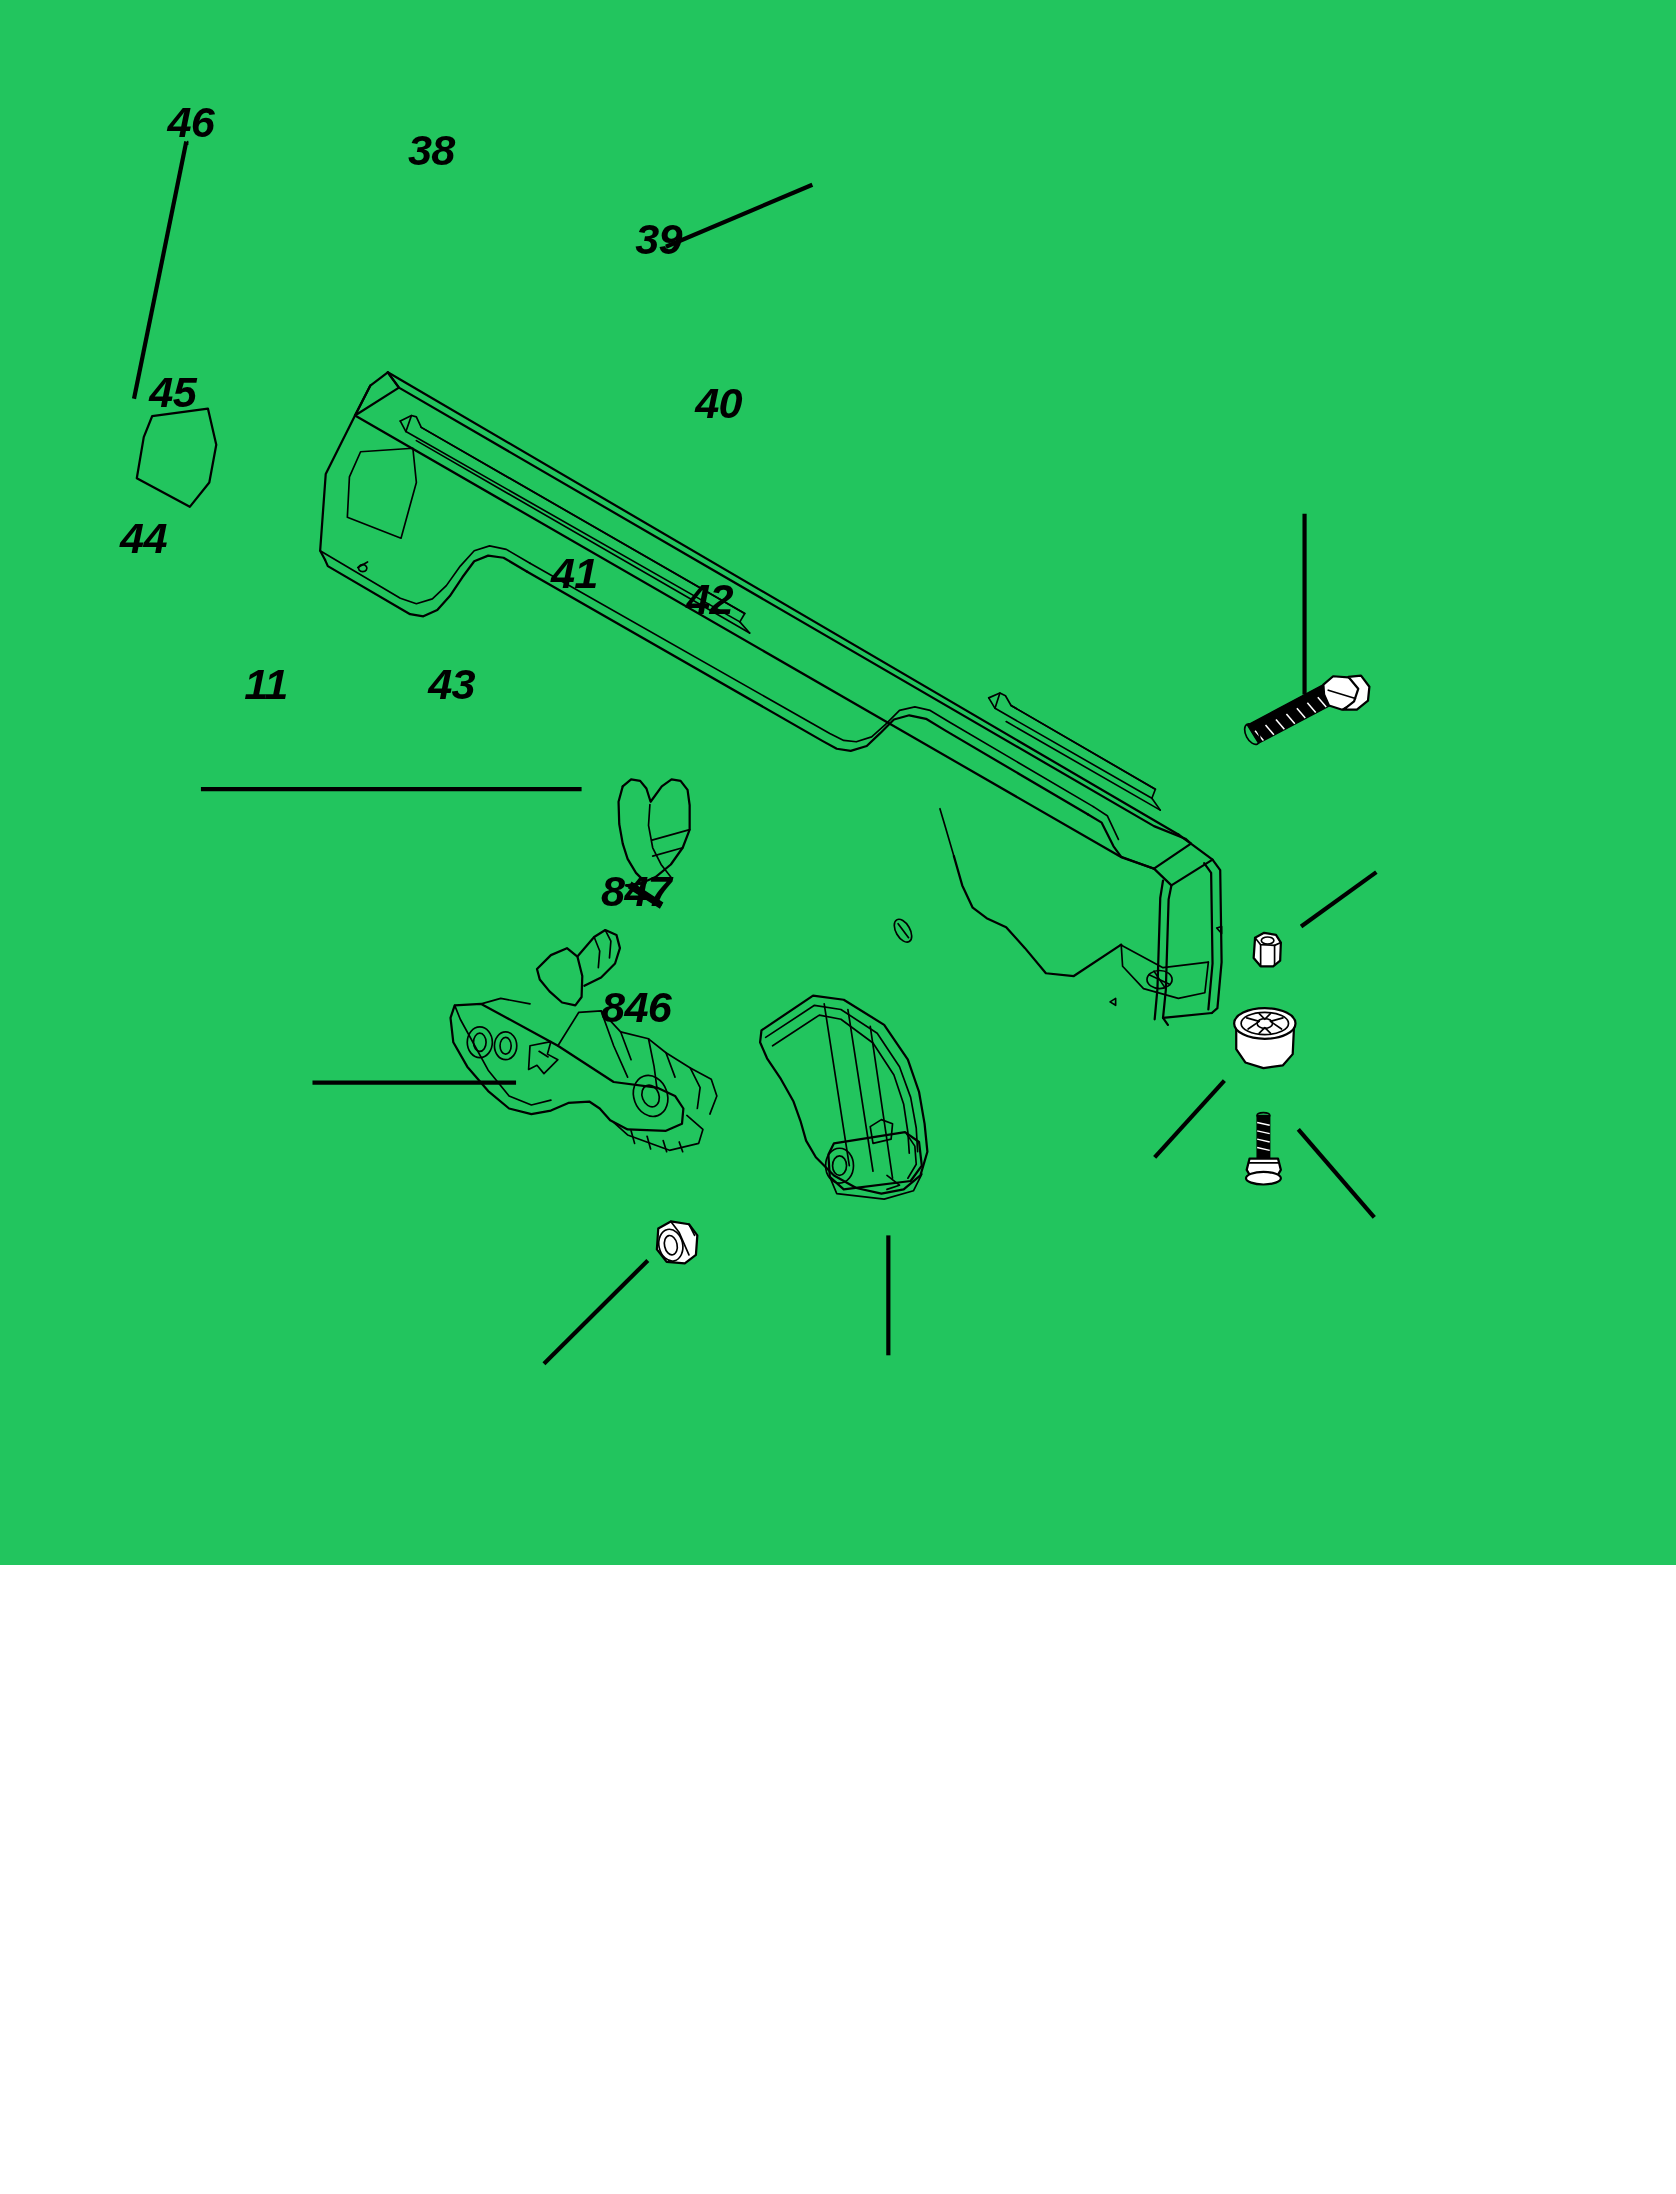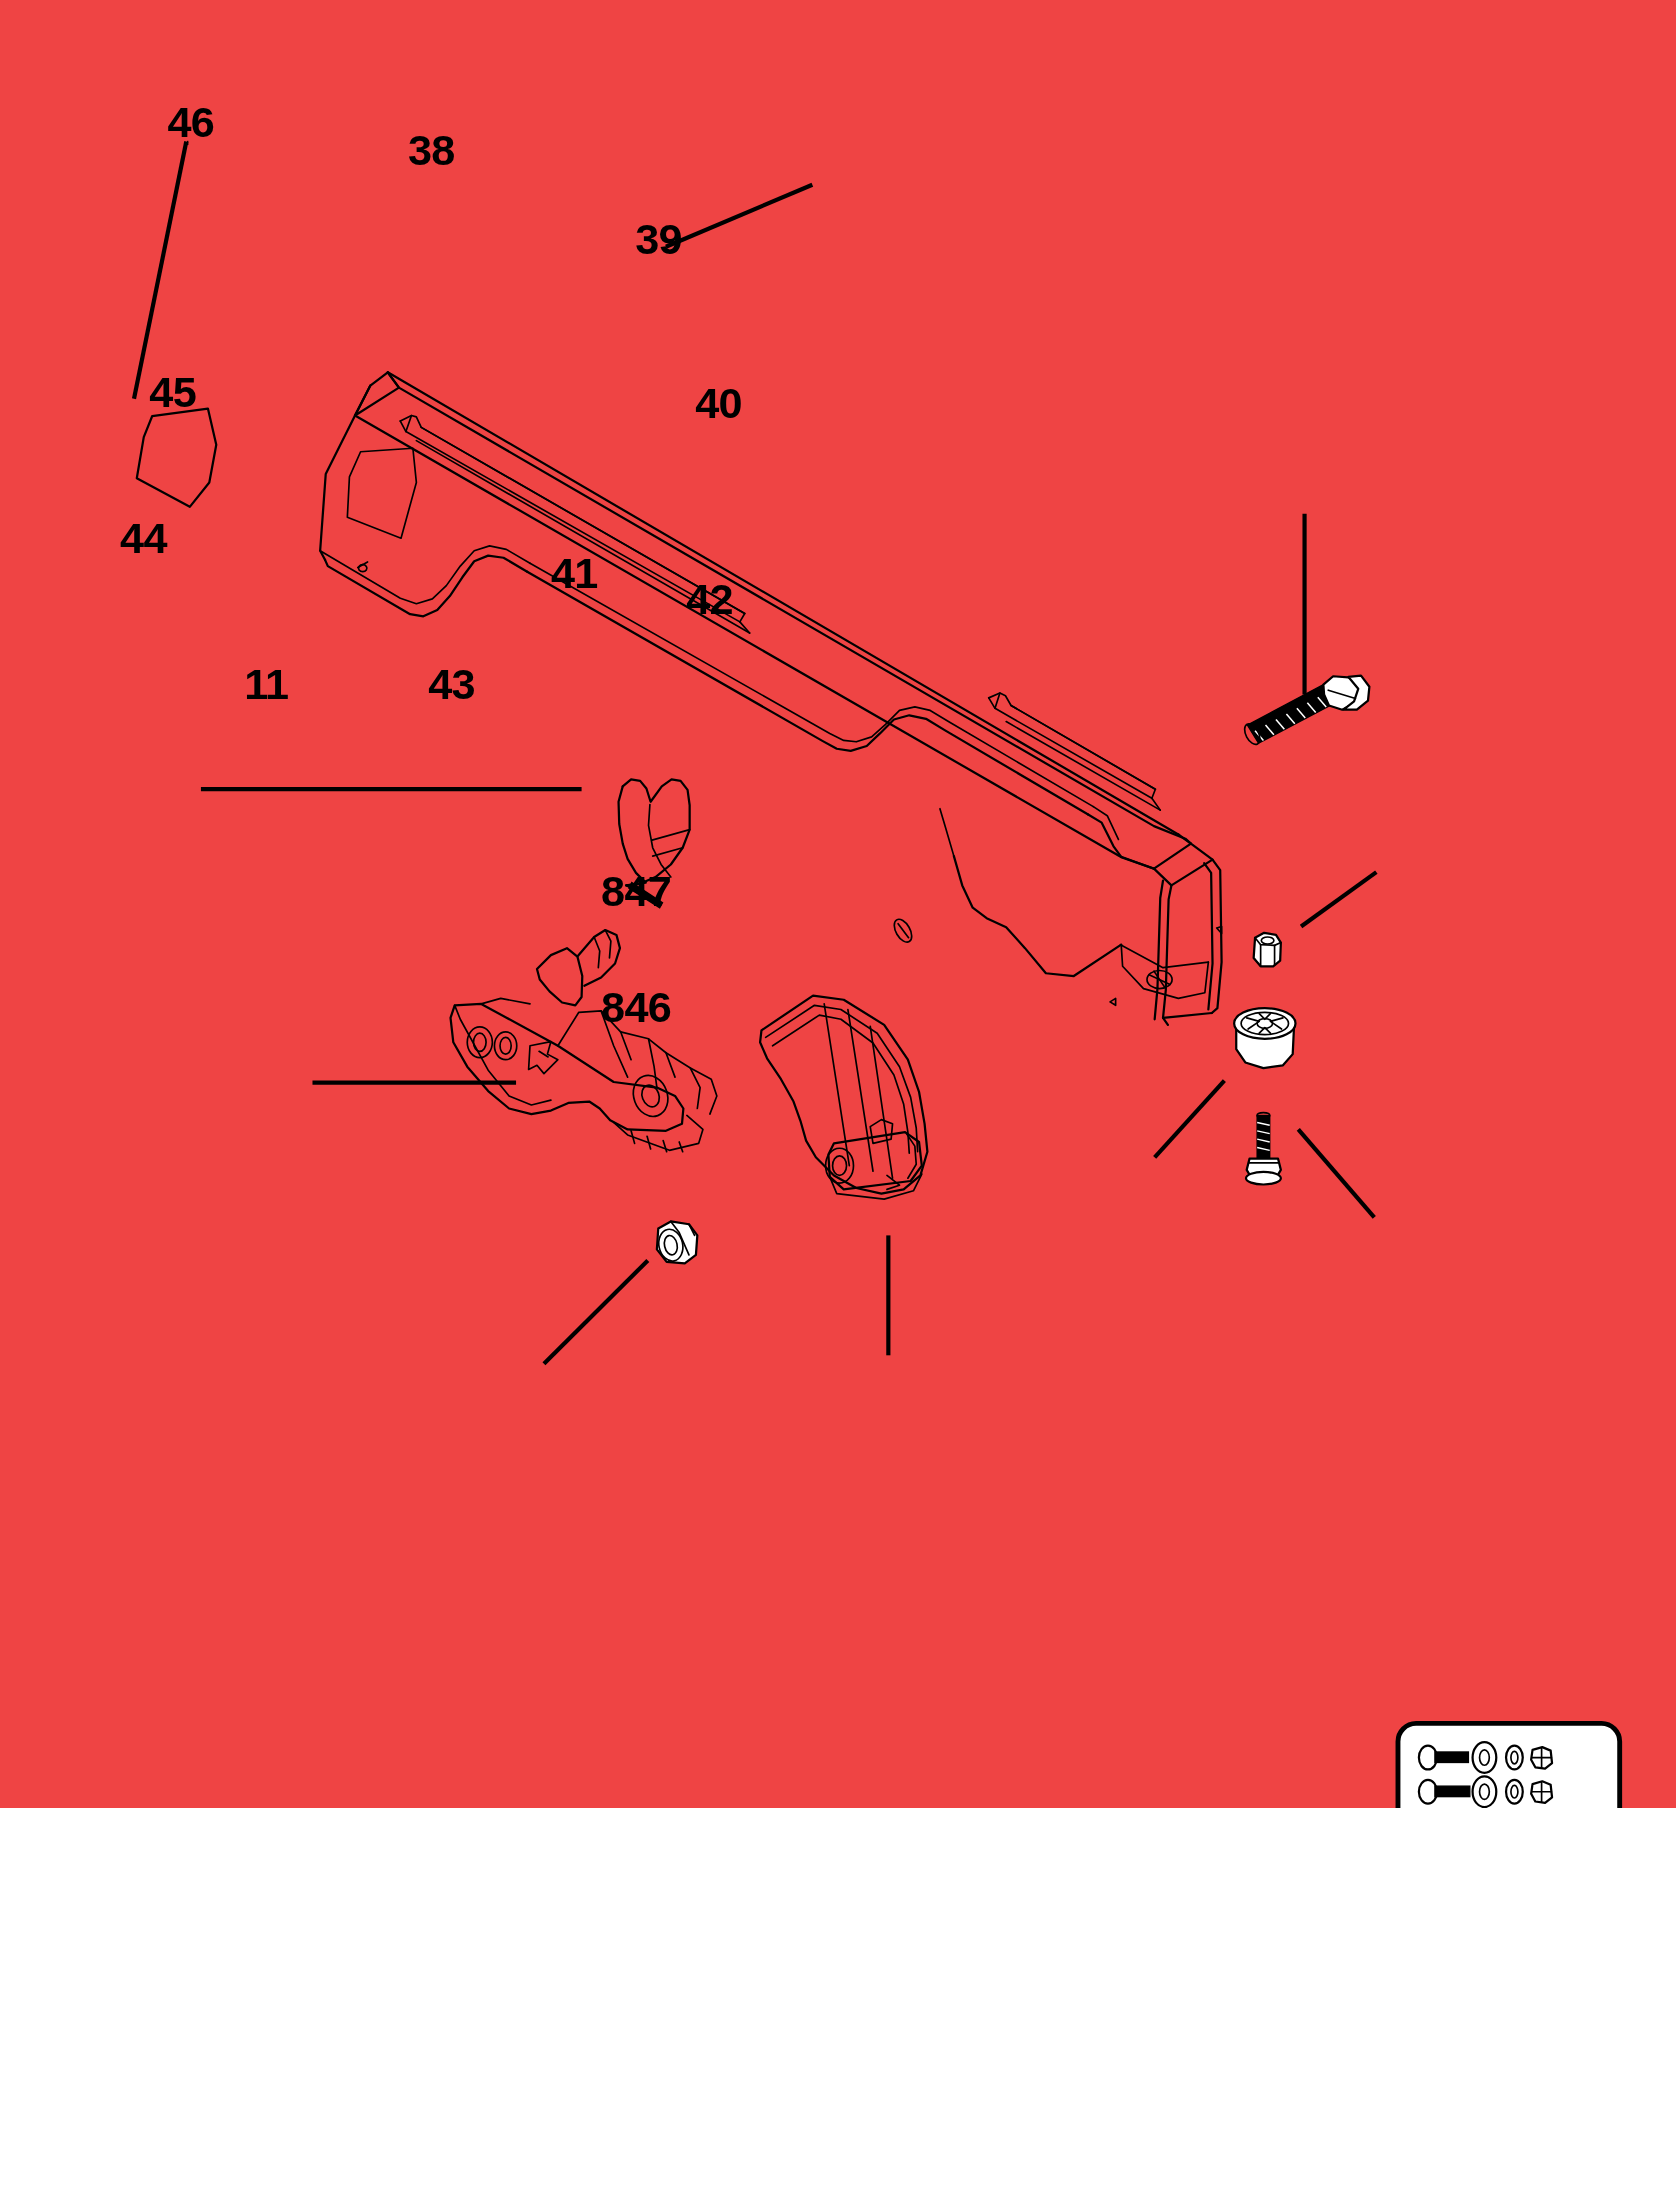--- a/index.html
+++ b/index.html
@@ -6,23 +6,24 @@
     margin: 0;
     padding: 0;
     background: #ffffff;
   }
   body {
     font-family: "Liberation Sans", sans-serif;
   }
   #diagram-root {
     position: relative;
     width: 1677px;
-    height: 1808px;
-    background: #ef4444;
+    height: 1565px;
+    background: #22c55e;
     overflow: hidden;
+    font-style: italic;
   }
   #diagram-svg {
     position: absolute;
     left: 0; top: 0;
     width: 1677px;
     height: 2194px;
   }
   .callout-label {
     font-family: "Liberation Sans", sans-serif;
     font-weight: bold;

